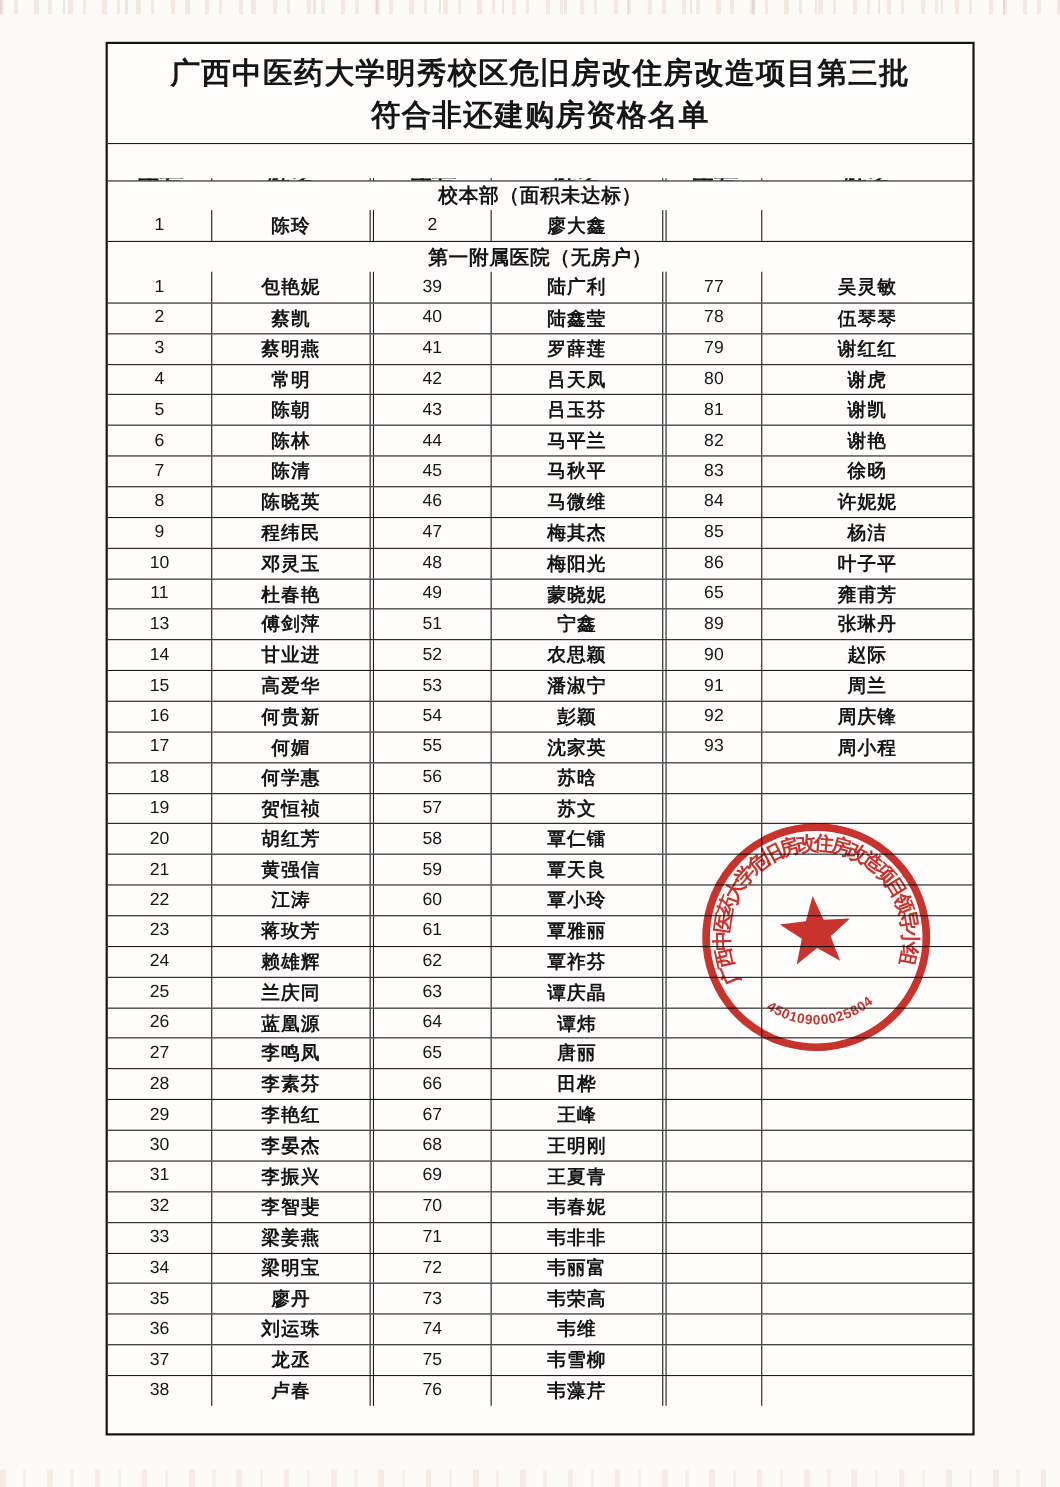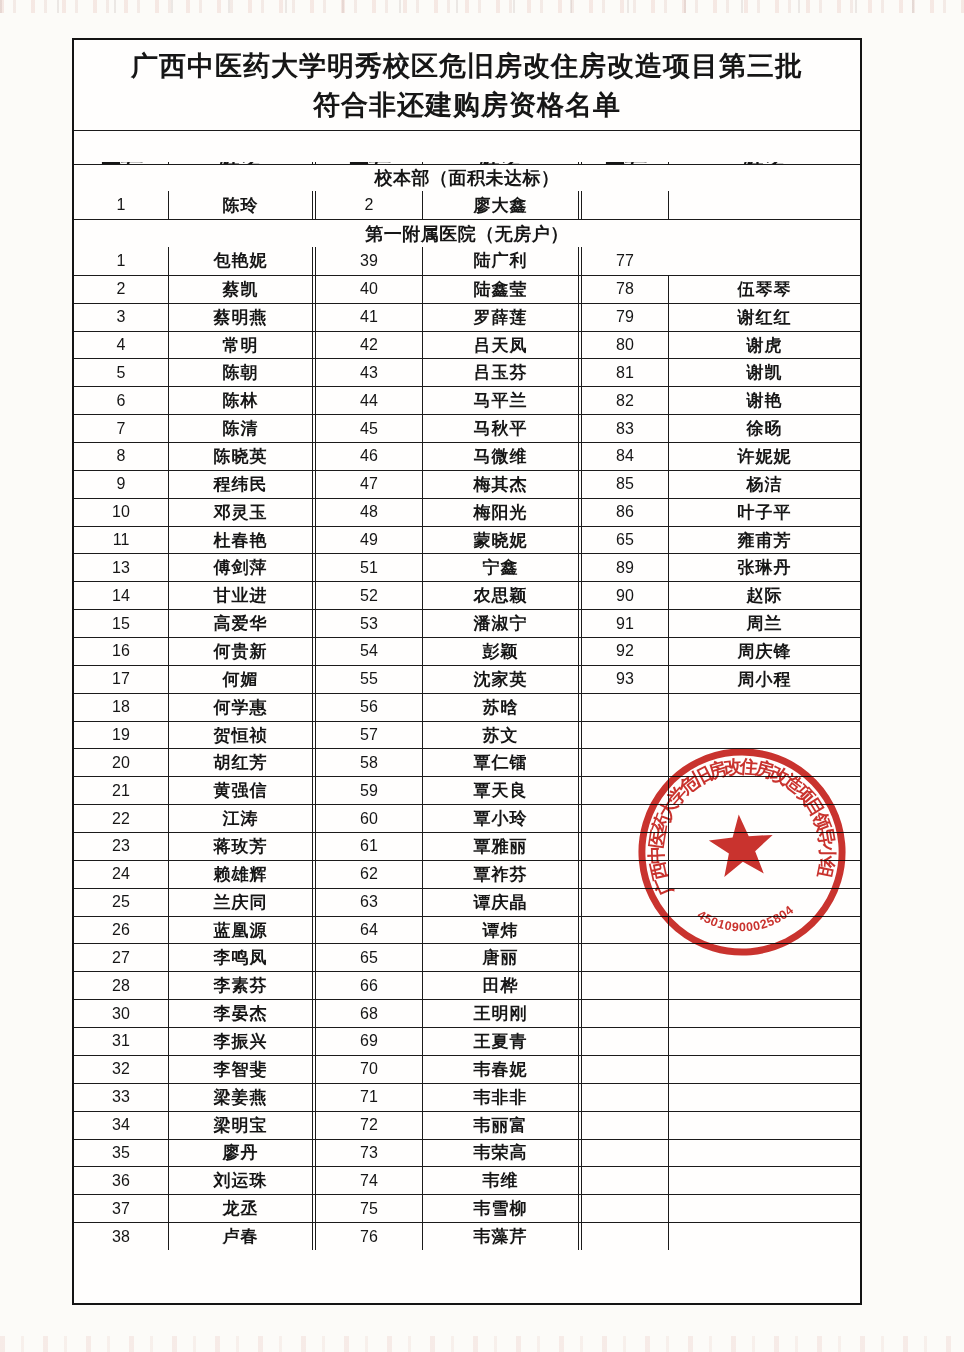--- a/index.html
+++ b/index.html
@@ -17,21 +17,21 @@
       repeating-linear-gradient(90deg, rgba(205,120,105,.14) 0 4px, transparent 4px 13px, rgba(170,90,75,.10) 13px 16px, transparent 16px 31px),
       repeating-linear-gradient(90deg, rgba(90,60,55,.10) 0 2px, transparent 2px 57px);
   }
   .scan-noise.bottom{
     bottom:0;height:16px;
     background:
       repeating-linear-gradient(90deg, rgba(205,120,110,.12) 0 5px, transparent 5px 21px, rgba(205,140,125,.10) 21px 24px, transparent 24px 43px);
   }
 
   .doc-table{
-    position:absolute;left:72px;top:38px;width:790px;height:1267px;
+    position:absolute;left:96px;top:38px;width:790px;height:1267px;
     box-sizing:border-box;border:2.5px solid #141414;background:#fffefd;
     display:flex;flex-direction:column;
   }
   .row{display:flex;border-top:1.5px solid #1b1b1b;flex:0 0 auto;box-sizing:border-box;}
   .row:first-child{border-top:none;}
   .cell{
     box-sizing:border-box;border-left:1.5px solid #1b1b1b;
     display:flex;align-items:center;justify-content:center;
     overflow:hidden;white-space:nowrap;
   }
@@ -110,20 +110,21 @@
     </div>
 
   <div class="row section-row hospital-section">第一附属医院（无房户）</div>
   <div>
       <div class="row cols data-row">
         <div class="cell c-no">1</div>
         <div class="cell c-name">包艳妮</div>
         <div class="cell c-no">39</div>
         <div class="cell c-name">陆广利</div>
         <div class="cell c-no">77</div>
+        <div class="cell c-name">吴灵敏</div>
       </div>
       <div class="row cols data-row">
         <div class="cell c-no">2</div>
         <div class="cell c-name">蔡凯</div>
         <div class="cell c-no">40</div>
         <div class="cell c-name">陆鑫莹</div>
         <div class="cell c-no">78</div>
         <div class="cell c-name">伍琴琴</div>
       </div>
       <div class="row cols data-row">
@@ -316,20 +317,28 @@
         <div class="cell c-no">65</div>
         <div class="cell c-name">唐丽</div>
         <div class="cell c-no"></div>
         <div class="cell c-name"></div>
       </div>
       <div class="row cols data-row">
         <div class="cell c-no">28</div>
         <div class="cell c-name">李素芬</div>
         <div class="cell c-no">66</div>
         <div class="cell c-name">田桦</div>
+        <div class="cell c-no"></div>
+        <div class="cell c-name"></div>
+      </div>
+      <div class="row cols data-row">
+        <div class="cell c-no">29</div>
+        <div class="cell c-name">李艳红</div>
+        <div class="cell c-no">67</div>
+        <div class="cell c-name">王峰</div>
         <div class="cell c-no"></div>
         <div class="cell c-name"></div>
       </div>
       <div class="row cols data-row">
         <div class="cell c-no">30</div>
         <div class="cell c-name">李晏杰</div>
         <div class="cell c-no">68</div>
         <div class="cell c-name">王明刚</div>
         <div class="cell c-no"></div>
         <div class="cell c-name"></div>

